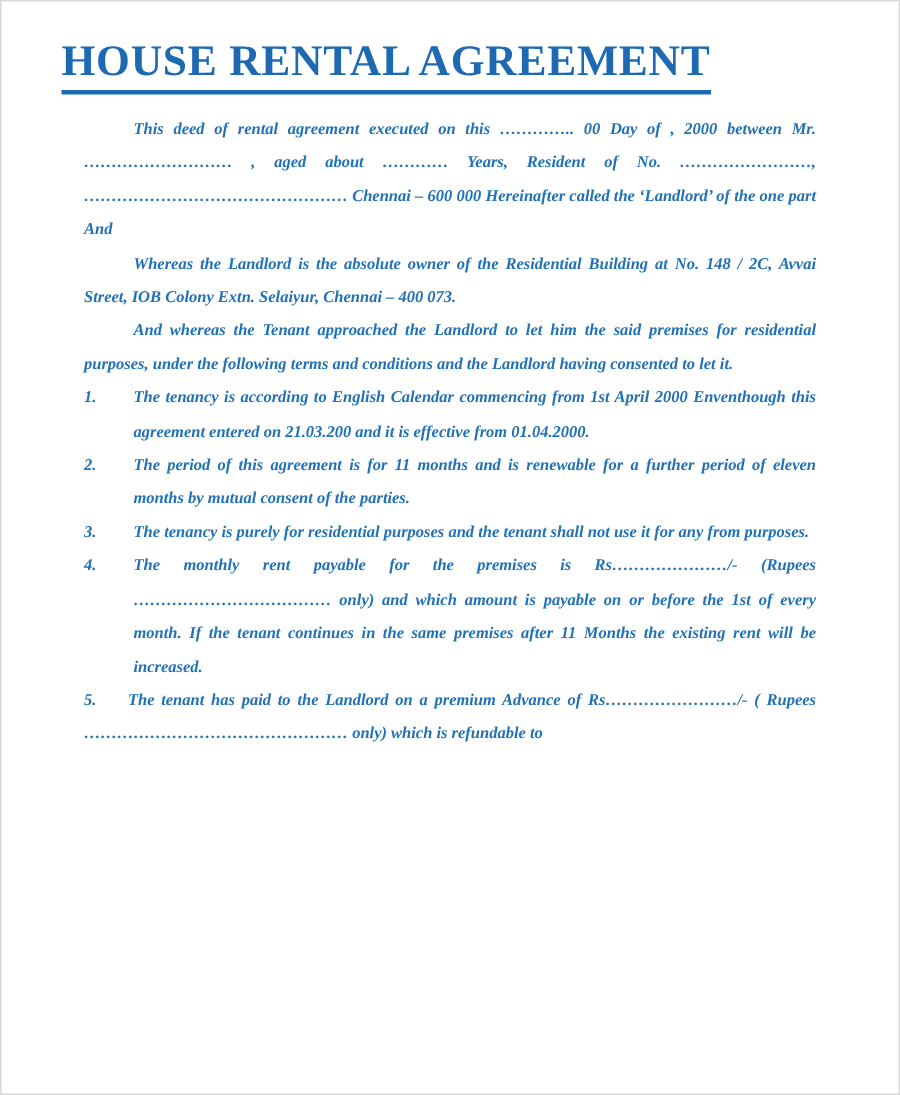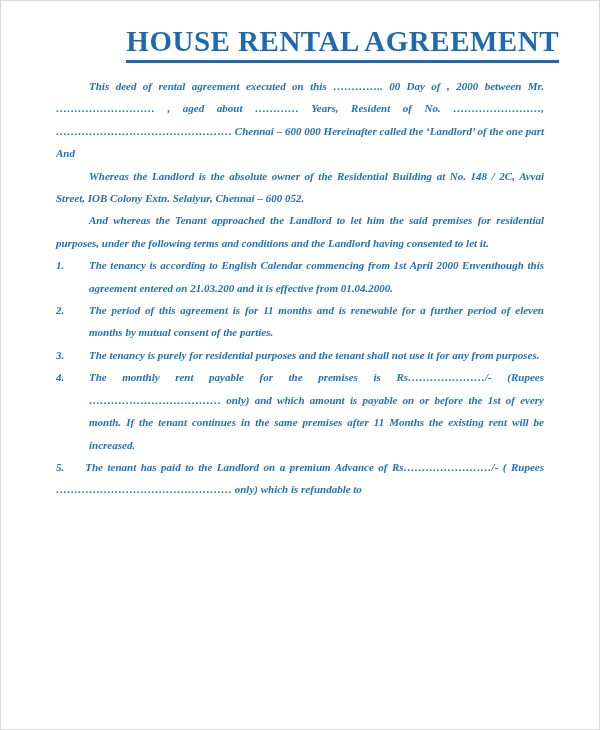--- a/index.html
+++ b/index.html
@@ -12,21 +12,21 @@
   .page{
     position:relative;
     width:600px;height:730px;
     box-sizing:border-box;
     background:var(--page-bg);
     border:1px solid var(--page-border);
     overflow:hidden;
     font-family:"Liberation Serif","DejaVu Serif",serif;
   }
   .title-row{
-    text-align:right;
+    text-align:left;
     margin:22px 40px 12px 40px;
   }
   .doc-title{
     display:inline-block;
     font-size:29px;
     line-height:36px;
     font-weight:bold;
     letter-spacing:0.5px;
     color:var(--title-color);
     border-bottom:3px solid var(--title-color);
@@ -76,21 +76,21 @@
 
 <div class="page">
 
   <div class="title-row">
     <span class="doc-title">HOUSE RENTAL AGREEMENT</span>
   </div>
 
   <div class="doc-body">
 
     <p class="para">This deed of rental agreement executed on this ………….. 00 Day of , 2000 between Mr. ……………………… , aged about ………… Years, Resident of No. ……………………, ………………………………………… Chennai – 600 000 Hereinafter called the ‘Landlord’ of the one part And</p>
-    <p class="para">Whereas the Landlord is the absolute owner of the Residential Building at No. 148 / 2C, Avvai Street, IOB Colony Extn. Selaiyur, Chennai – 600 052.</p>
+    <p class="para">Whereas the Landlord is the absolute owner of the Residential Building at No. 148 / 2C, Avvai Street, IOB Colony Extn. Selaiyur, Chennai – 400 073.</p>
     <p class="para">And whereas the Tenant approached the Landlord to let him the said premises for residential purposes, under the following terms and conditions and the Landlord having consented to let it.</p>
 
 
     <div class="clause">
       <span class="num">1.</span>
       <span class="ctext">The tenancy is according to English Calendar commencing from 1st April 2000 Enventhough this agreement entered on 21.03.200 and it is effective from 01.04.2000.</span>
     </div>
 
     <div class="clause">
       <span class="num">2.</span>

